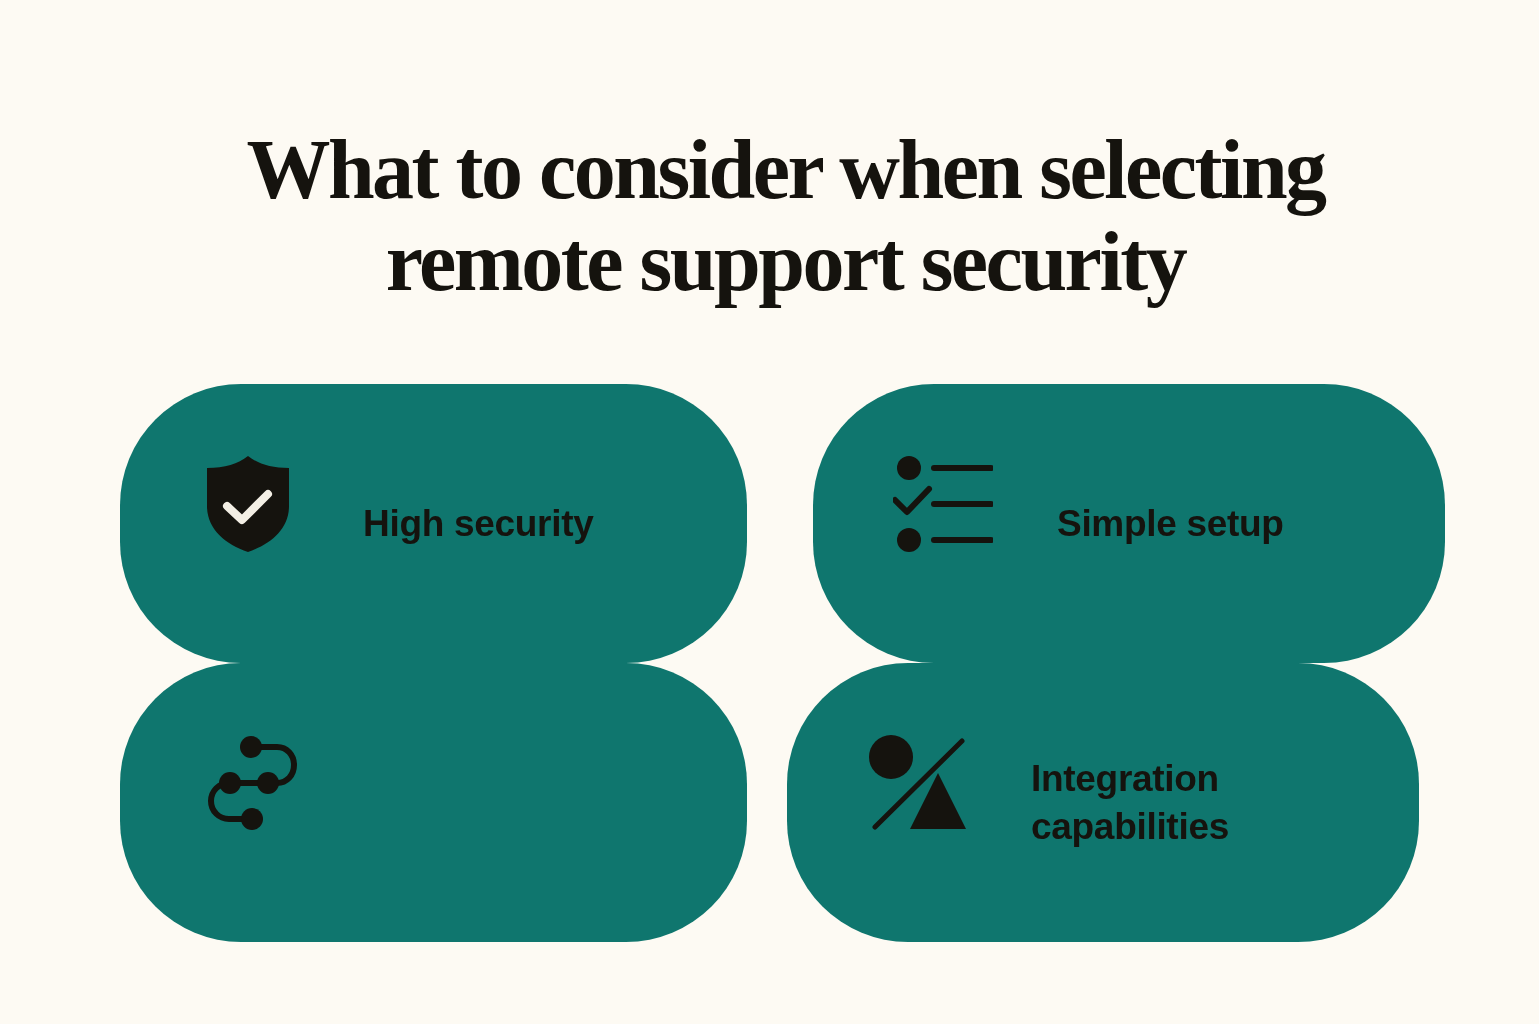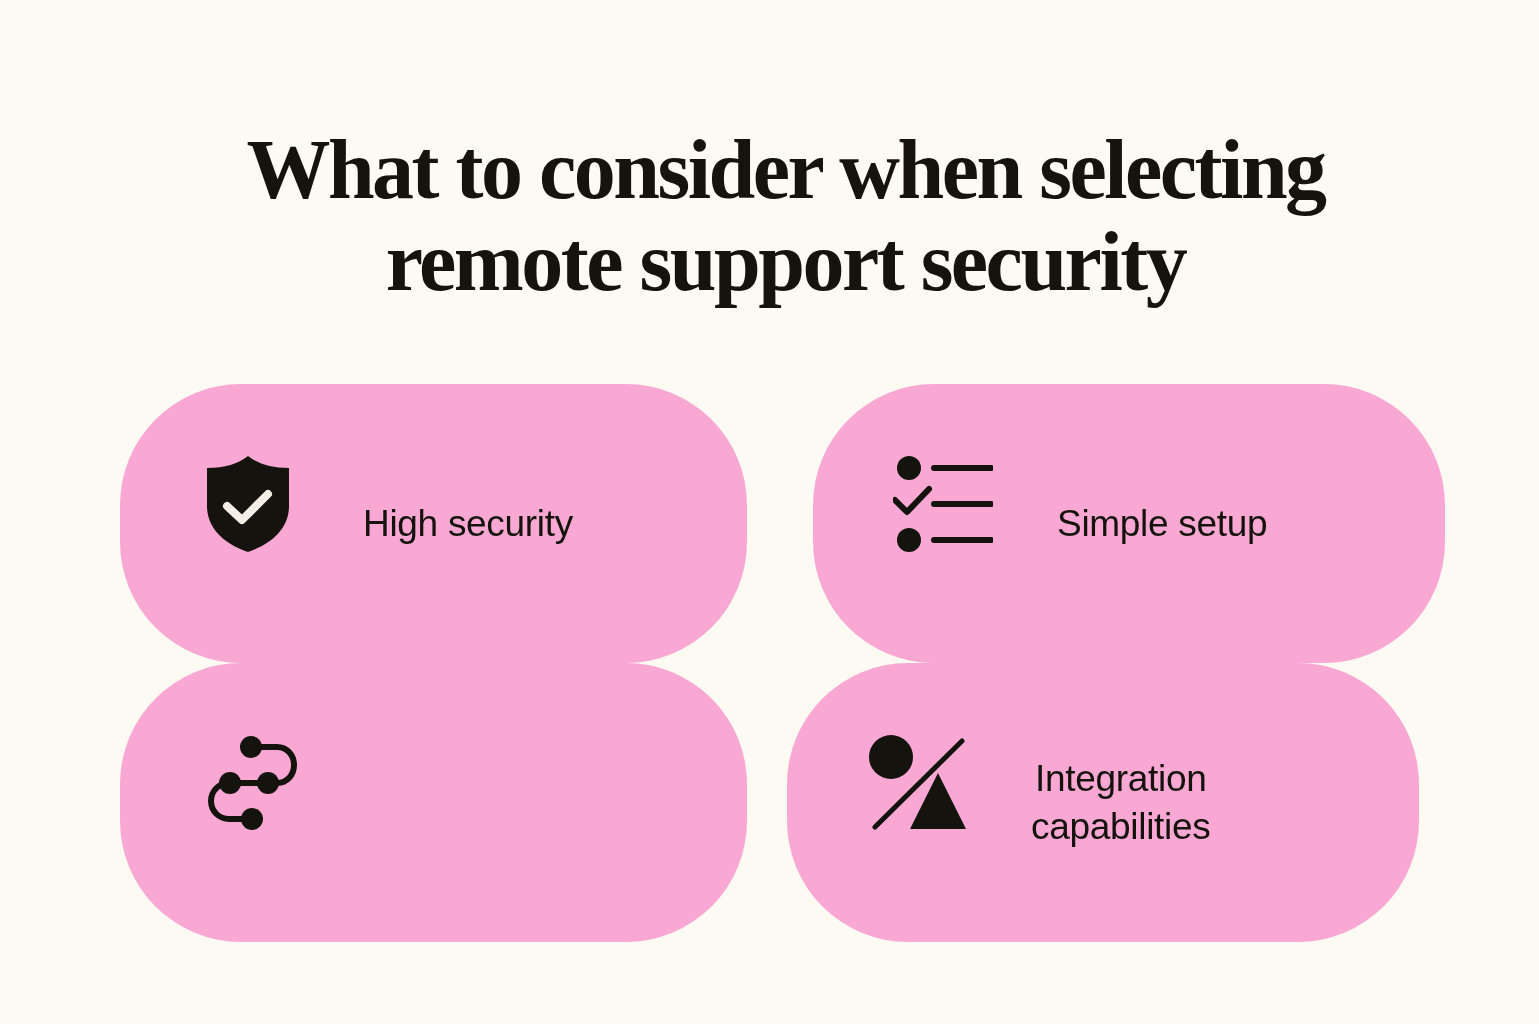--- a/index.html
+++ b/index.html
@@ -27,21 +27,22 @@
       letter-spacing: -2.5px;
       color: #15130e;
       margin: 16px;
     }
     .title span { display: block; }
     .card {
       position: absolute;
       width: 627px;
       height: 279px;
       border-radius: 121px;
-      background: #f9a8d4;
+      background: #0f766e;
+      font-weight: bold;
     }
     .card.r { width: 632px; }
     .card .icon {
       position: absolute;
       left: 78px;
       top: 70px;
       width: 100px;
       height: 100px;
     }
     .card .label {
@@ -53,21 +54,21 @@
       font-size: 37px;
       line-height: 48px;
       color: #15130e;
       white-space: pre-line;
       letter-spacing: -0.3px;
     }
     .card.r .label { left: 244px; }
     .c1 { left: 120px; top: 384px; }
     .c2 { left: 813px; top: 384px; }
     .c3 { left: 120px; top: 663px; }
-    .c4 { left: 787px; top: 663px; text-align: center; }
+    .c4 { left: 787px; top: 663px; }
   </style>
 </head>
 <body>
 
 <h1 class="title">
   <span>What to consider when selecting</span>
   <span>remote support security</span>
 </h1>
 
 <div class="card c1">

